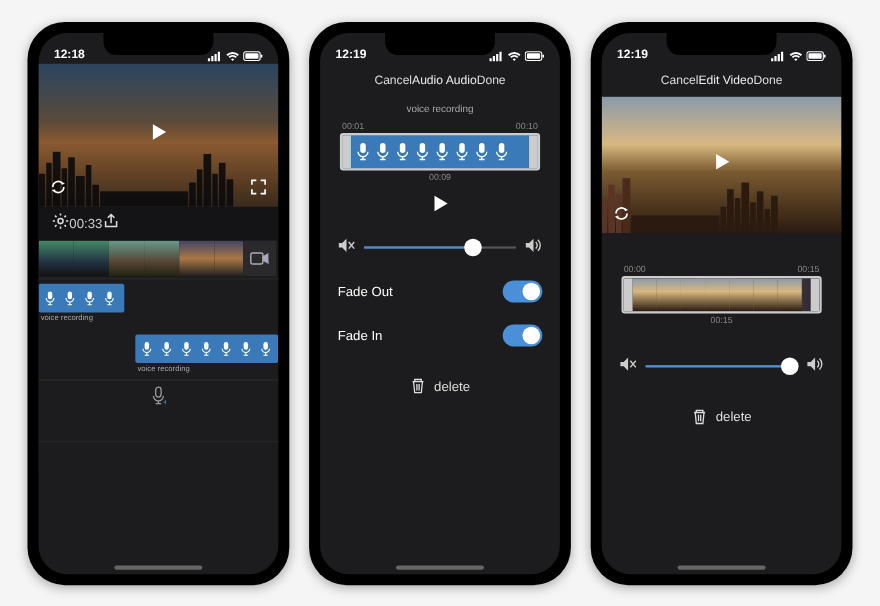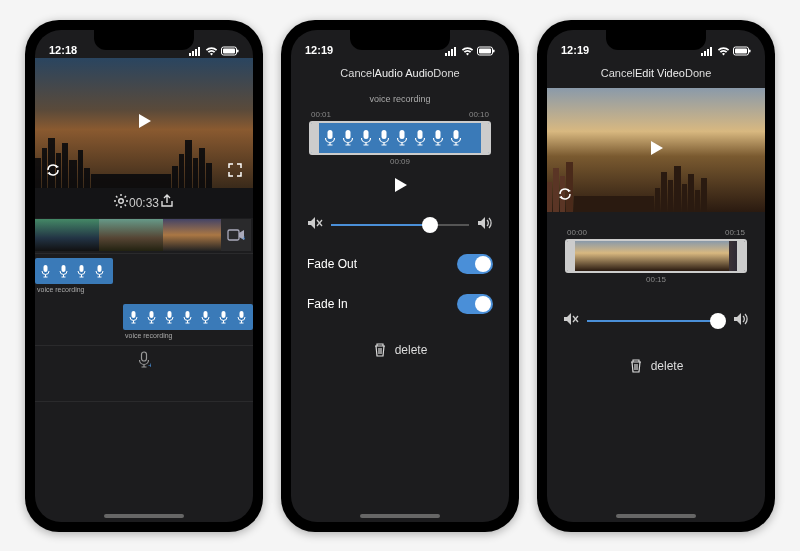--- a/index.html
+++ b/index.html
@@ -82,21 +82,21 @@
     display: flex; align-items: center; justify-content: center;
     z-index: 3;
   }
   .bl { bottom: 6px; left: 6px; }
   .br { bottom: 6px; right: 6px; }
   .control-bar {
     height: 30px;
     background: #141416;
     display: flex;
     align-items: center;
-    justify-content: center;
+    justify-content: flex-start;
     padding: 0 12px;
     font-size: 12px;
     color: #ccc;
   }
   .timeline {
     background: #1c1c1e;
   }
   .clip-row {
     height: 36px;
     display: flex;
@@ -590,21 +590,21 @@
           </svg>
       </div>
       <div class="corner-icon bl">
         <svg width="16" height="16" viewBox="0 0 16 16">
             <path fill="none" stroke="#fff" stroke-width="1.5" d="M3 8 A5 5 0 0 1 12 5 M13 8 A5 5 0 0 1 4 11"></path>
             <path fill="#fff" d="M11 3 L14 5 L11 6 Z M5 13 L2 11 L5 10 Z"></path>
           </svg>
       </div>
     </div>
 
-    <div class="trim-container" style="padding-top:16px">
+    <div class="trim-container" style="padding-top:28px">
       <div class="time-marks">
         <span>00:00</span>
         <span>00:15</span>
       </div>
       <div class="trim-bar video-strip">
         <div class="trim-handle left"></div>
         <div class="filmstrip" style="margin:0 8px">
           <div class="frame-sm"></div>
           <div class="frame-sm"></div>
           <div class="frame-sm"></div>

